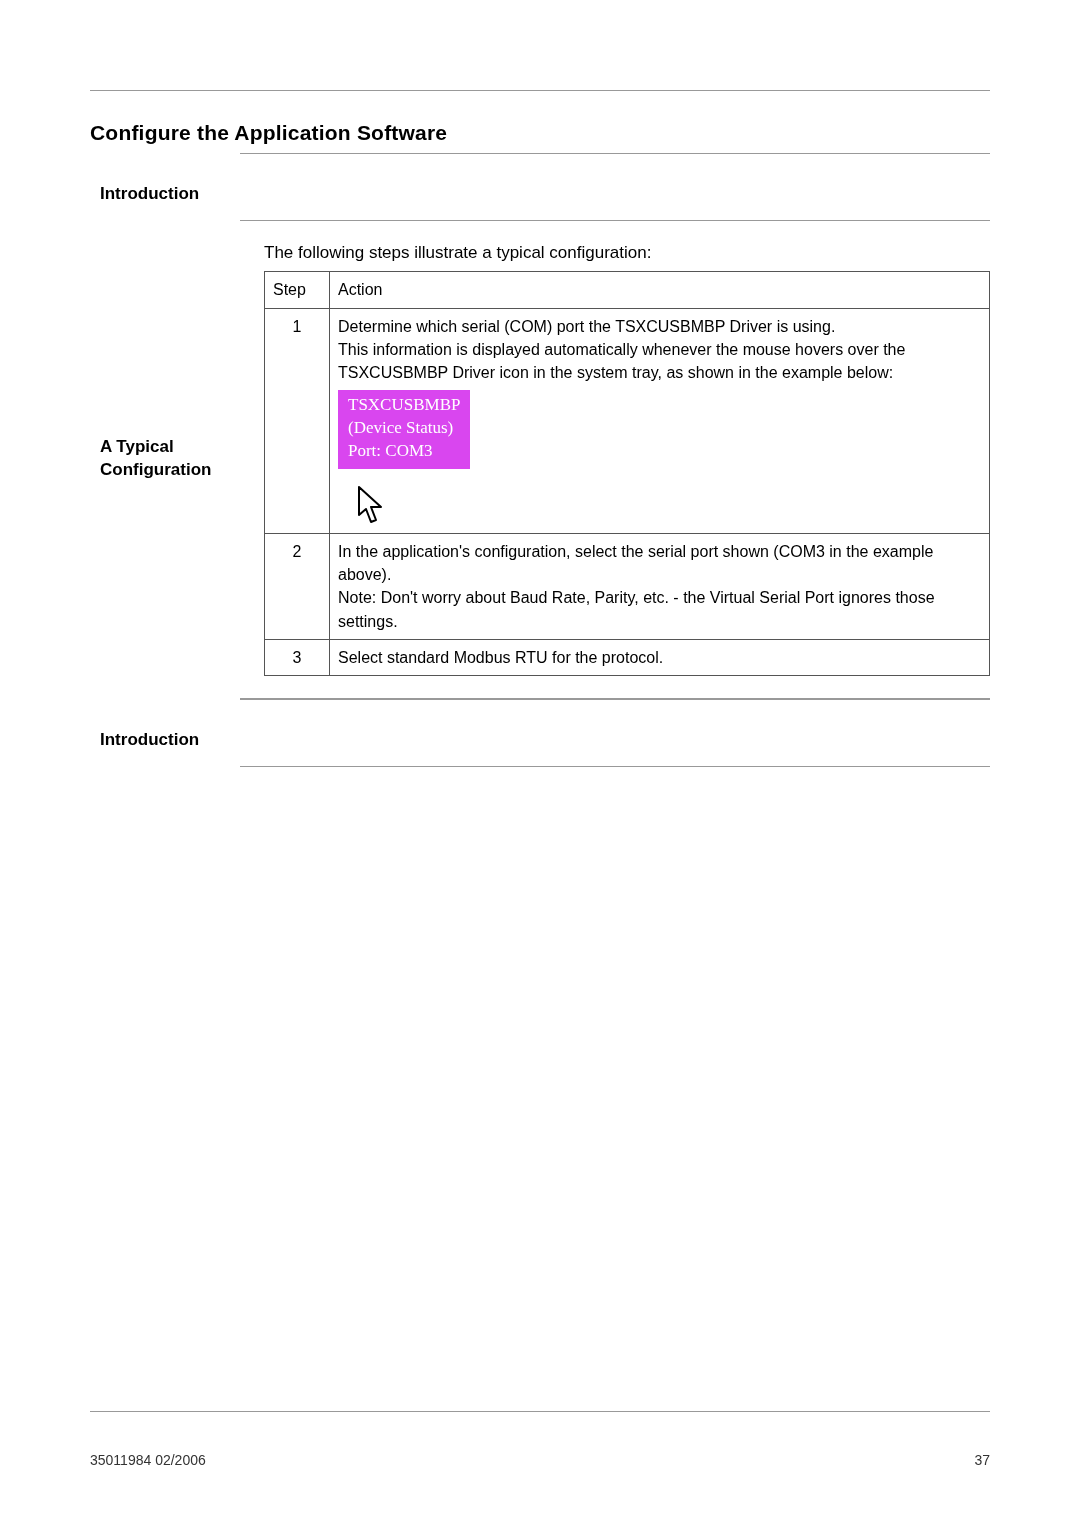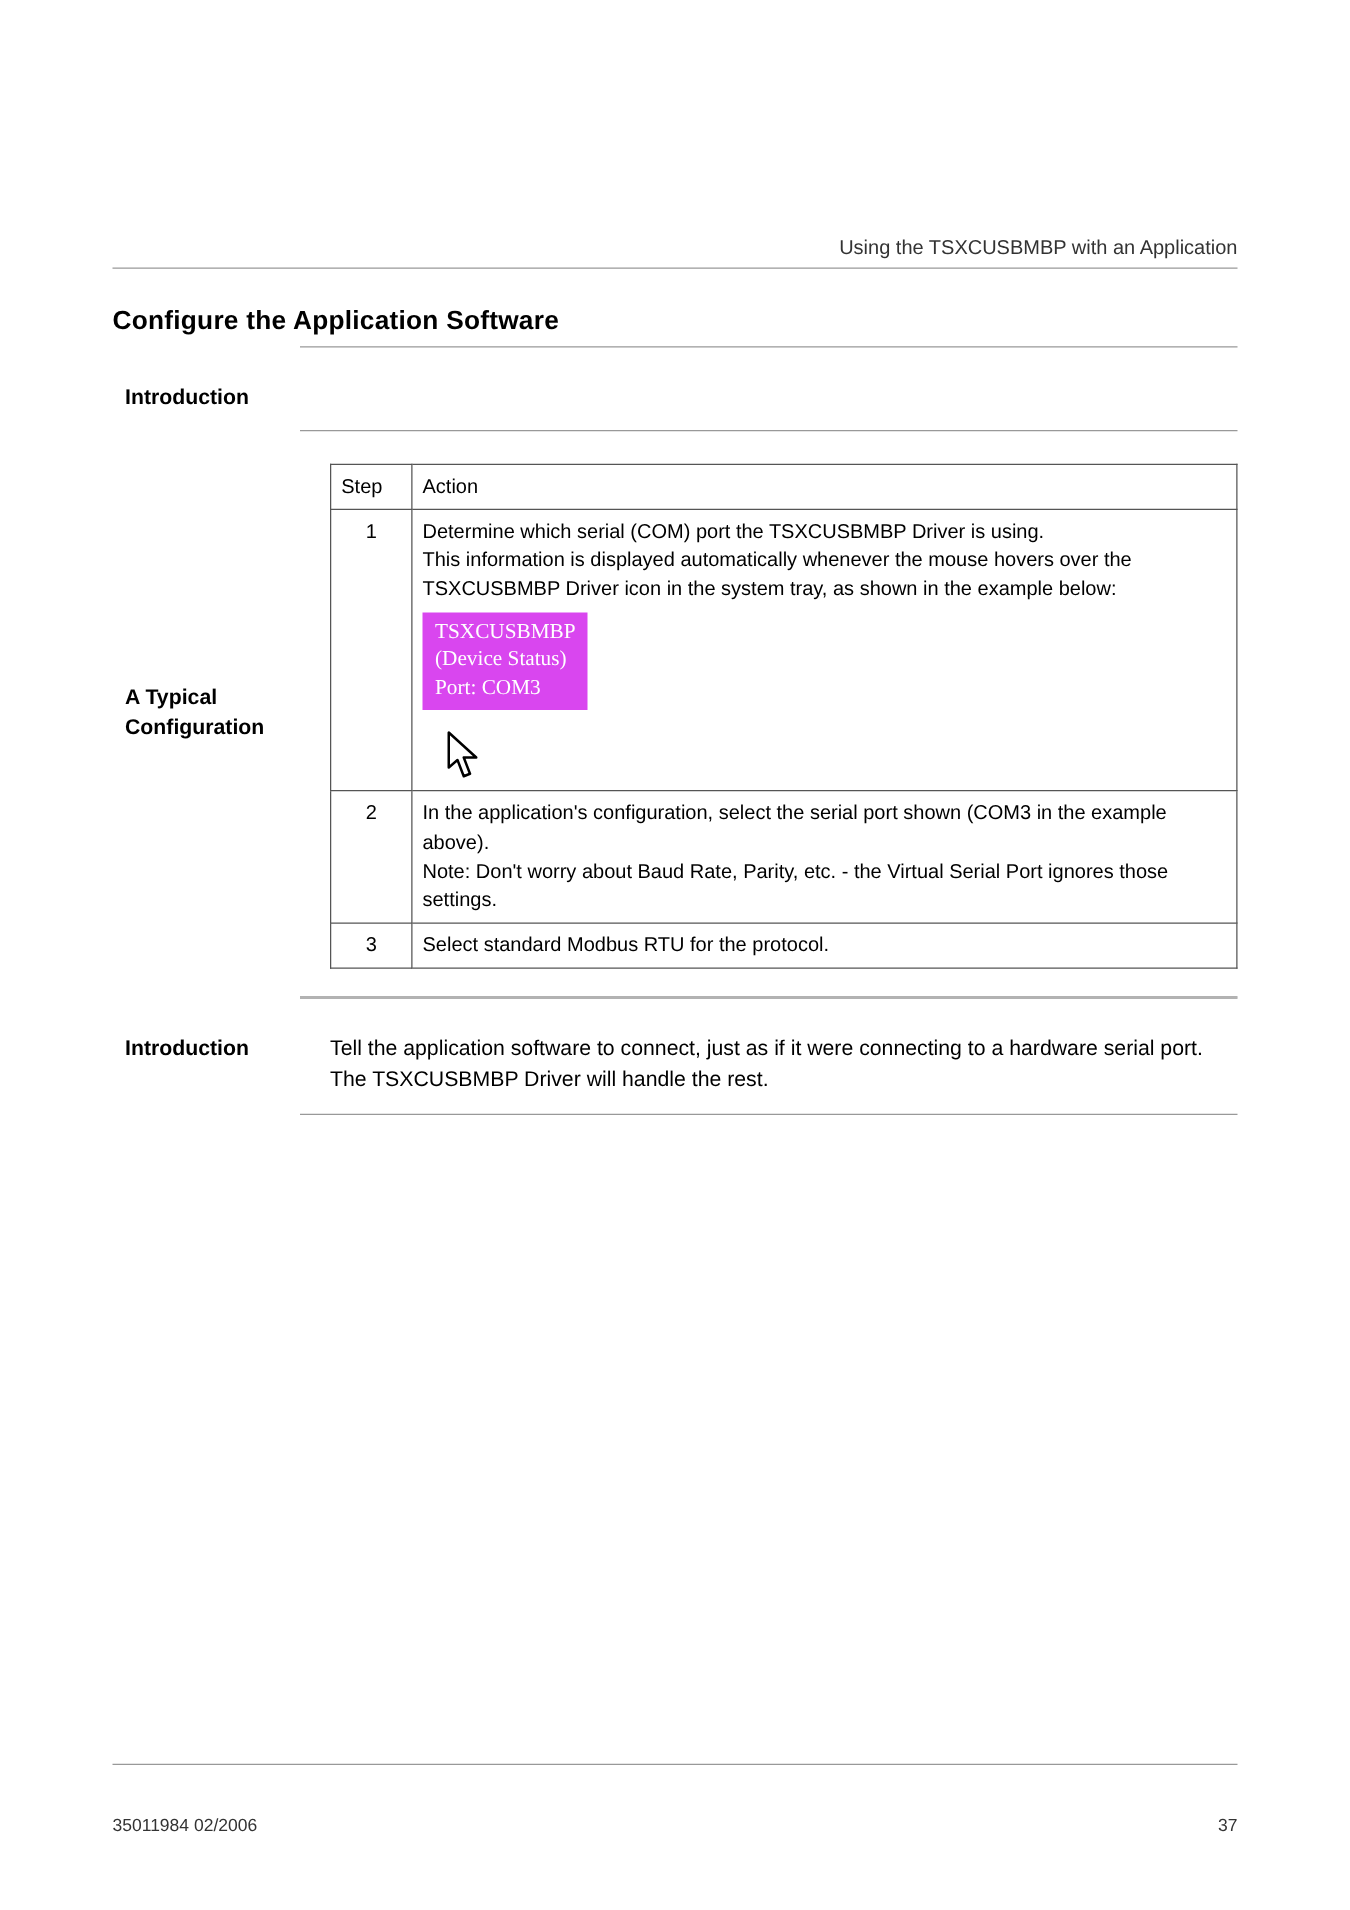--- a/index.html
+++ b/index.html
@@ -118,38 +118,38 @@
     font-size: 14px;
     color: #333;
     margin-top: 40px;
   }
 </style>
 </head>
 <body>
 
 <div class="page">
 
-  <div class="header-text">Using the TSXCUSBMBP with an Application</div>
   <hr class="header-rule">
 
   <div class="section-title">Configure the Application Software</div>
   <div style="margin-left:150px;">
       <hr class="rule-thin">
     </div>
 
   <div class="content-block row">
     <div class="side-label">Introduction</div>
   </div>
   <div style="margin-left:150px; margin-top:14px;">
       <hr class="rule-thin">
     </div>
 
   <div class="content-block row" style="margin-top:20px;align-items:center;">
     <div class="side-label">A Typical Configuration</div>
     <div class="body-text">
+      <div>The following steps illustrate a typical configuration:</div>
       <div class="table-wrap">
         <table class="steps">
           <tbody>
               <tr>
             <th class="step-col">Step</th>
             <th>Action</th>
           </tr>
           <tr>
             <td class="step-col" style="text-align:center;">1</td>
             <td>
@@ -184,21 +184,20 @@
   <div style="margin-left:150px; margin-top:22px;">
       <hr class="rule-thin">
     </div>
 
   <div style="margin-left:150px;">
       <hr class="rule-thin">
     </div>
 
   <div class="content-block row">
     <div class="side-label">Introduction</div>
-    <div class="body-text">Tell the application software to connect, just as if it were connecting to a hardware serial port. The TSXCUSBMBP Driver will handle the rest.</div>
   </div>
   <div style="margin-left:150px; margin-top:14px;">
       <hr class="rule-thin">
     </div>
 
   <div class="footer">
     <hr class="footer-rule">
     <div class="footer-row">
       <span>35011984 02/2006</span>
       <span>37</span>

